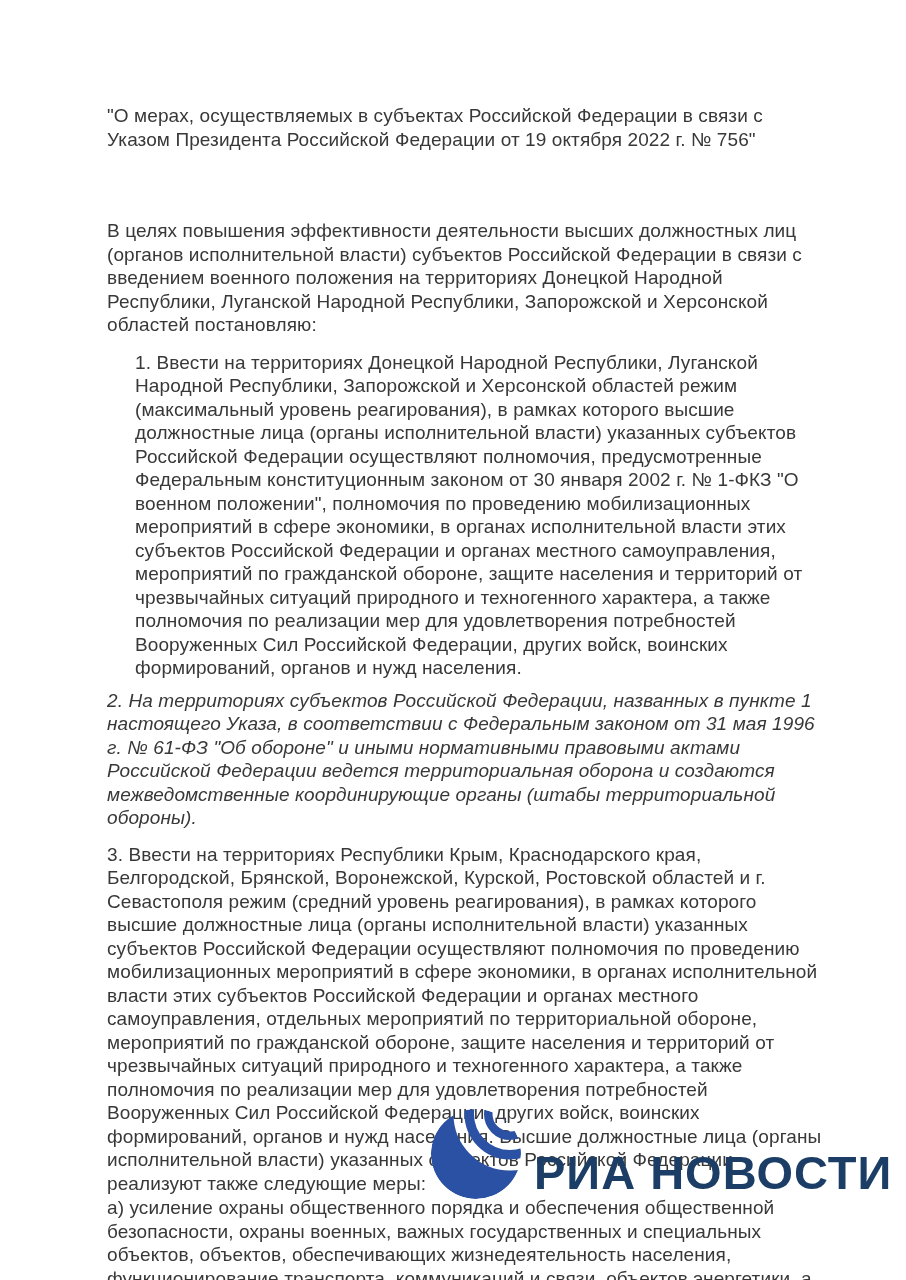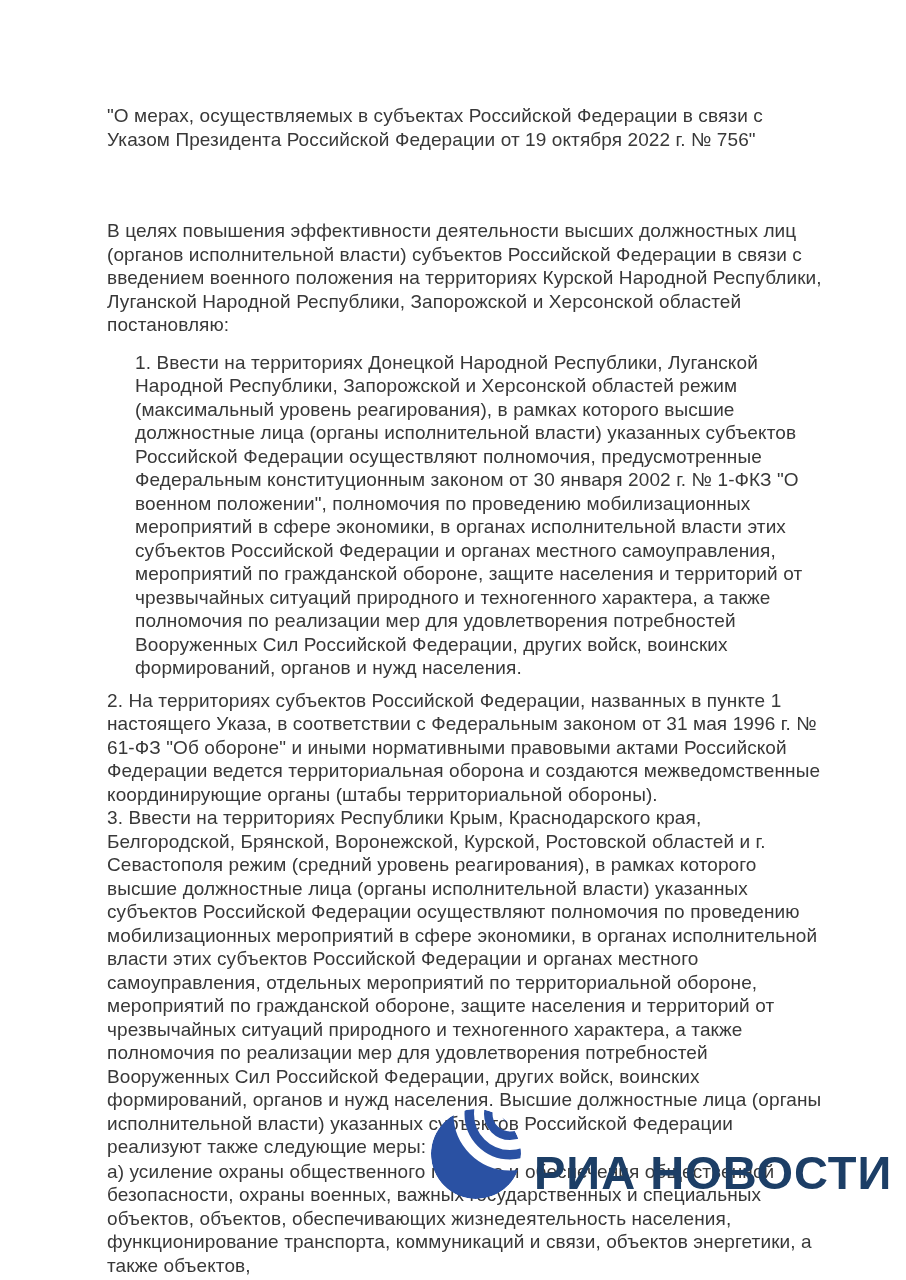--- a/index.html
+++ b/index.html
@@ -32,20 +32,22 @@
     margin-bottom: 68px;
   }
   .doc .preamble {
     margin-bottom: 14px;
   }
   .doc .item-1 {
     margin-bottom: 9px;
     margin-left: 28px;
   }
   .doc .item-2 {
+    margin-bottom: 13px;
+    font-style: italic;
   }
   .doc .item-3 {
     margin-bottom: 1px;
   }
   .watermark {
     position: absolute;
     left: 430px;
     top: 1106px;
     display: flex;
     align-items: flex-end;
@@ -65,21 +67,21 @@
     white-space: nowrap;
     color: var(--logo-text-color, #1c3e66);
   }
 </style>
 </head>
 <body style="background: rgb(255, 255, 255);">
 
 <div class="doc" style="color: rgb(56, 56, 56);">
   <p class="title">"О мерах, осуществляемых в субъектах Российской Федерации в связи с Указом Президента Российской Федерации от 19 октября 2022 г. № 756"</p>
 
-  <p class="preamble">В целях повышения эффективности деятельности высших должностных лиц (органов исполнительной власти) субъектов Российской Федерации в связи с введением военного положения на территориях Курской Народной Республики, Луганской Народной Республики, Запорожской и Херсонской областей постановляю:</p>
+  <p class="preamble">В целях повышения эффективности деятельности высших должностных лиц (органов исполнительной власти) субъектов Российской Федерации в связи с введением военного положения на территориях Донецкой Народной Республики, Луганской Народной Республики, Запорожской и Херсонской областей постановляю:</p>
 
   <p class="item-1">1. Ввести на территориях Донецкой Народной Республики, Луганской Народной Республики, Запорожской и Херсонской областей режим (максимальный уровень реагирования), в рамках которого высшие должностные лица (органы исполнительной власти) указанных субъектов Российской Федерации осуществляют полномочия, предусмотренные Федеральным конституционным законом от 30 января 2002 г. № 1-ФКЗ "О военном положении", полномочия по проведению мобилизационных мероприятий в сфере экономики, в органах исполнительной власти этих субъектов Российской Федерации и органах местного самоуправления, мероприятий по гражданской обороне, защите населения и территорий от чрезвычайных ситуаций природного и техногенного характера, а также полномочия по реализации мер для удовлетворения потребностей Вооруженных Сил Российской Федерации, других войск, воинских формирований, органов и нужд населения.</p>
 
   <p class="item-2">2. На территориях субъектов Российской Федерации, названных в пункте 1 настоящего Указа, в соответствии с Федеральным законом от 31 мая 1996 г. № 61-ФЗ "Об обороне" и иными нормативными правовыми актами Российской Федерации ведется территориальная оборона и создаются межведомственные координирующие органы (штабы территориальной обороны).</p>
 
   <p class="item-3">3. Ввести на территориях Республики Крым, Краснодарского края, Белгородской, Брянской, Воронежской, Курской, Ростовской областей и г. Севастополя режим (средний уровень реагирования), в рамках которого высшие должностные лица (органы исполнительной власти) указанных субъектов Российской Федерации осуществляют полномочия по проведению мобилизационных мероприятий в сфере экономики, в органах исполнительной власти этих субъектов Российской Федерации и органах местного самоуправления, отдельных мероприятий по территориальной обороне, мероприятий по гражданской обороне, защите населения и территорий от чрезвычайных ситуаций природного и техногенного характера, а также полномочия по реализации мер для удовлетворения потребностей Вооруженных Сил Российской Федерации, других войск, воинских формирований, органов и нужд населения. Высшие должностные лица (органы исполнительной власти) указанных субъектов Российской Федерации реализуют также следующие меры:</p>
 
   <p class="item-a">а) усиление охраны общественного порядка и обеспечения общественной безопасности, охраны военных, важных государственных и специальных объектов, объектов, обеспечивающих жизнедеятельность населения, функционирование транспорта, коммуникаций и связи, объектов энергетики, а также объектов,</p>
 </div>
 

